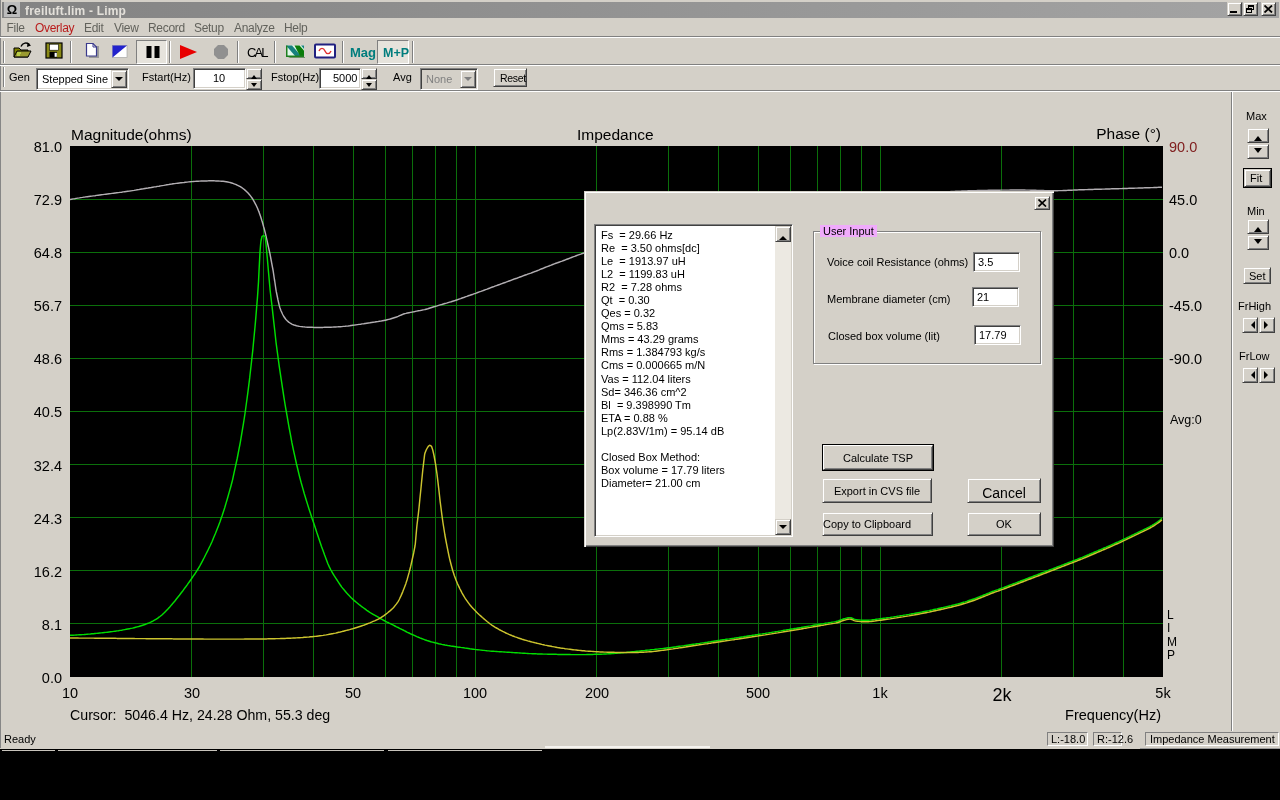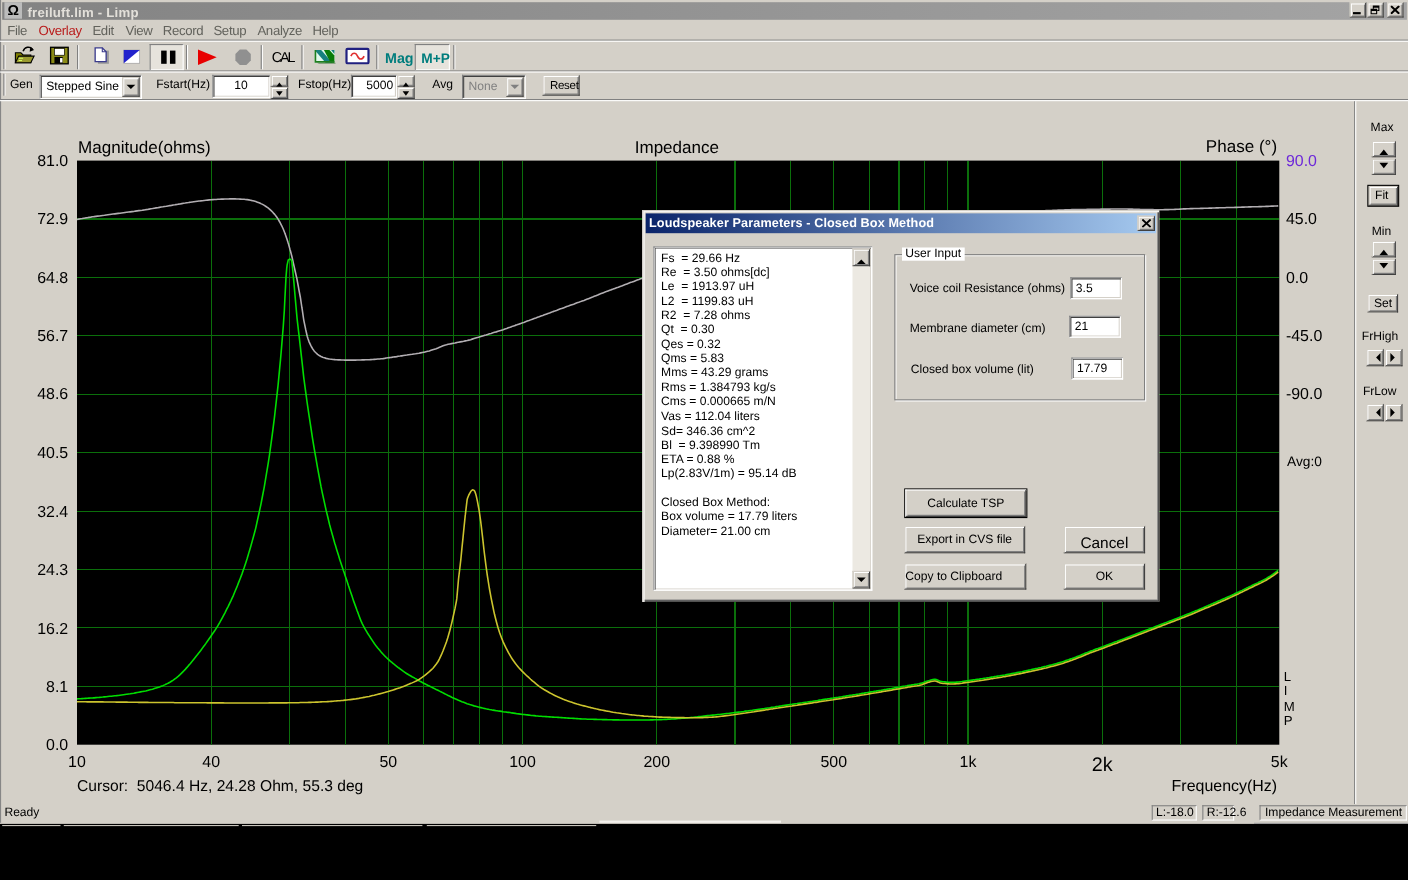--- a/index.html
+++ b/index.html
@@ -190,27 +190,27 @@
 <div class="abs" style="left:62px;top:192px;font-size:14.5px;color:#000;transform:translateX(-100%)">72.9</div>
 <div class="abs" style="left:62px;top:245px;font-size:14.5px;color:#000;transform:translateX(-100%)">64.8</div>
 <div class="abs" style="left:62px;top:298px;font-size:14.5px;color:#000;transform:translateX(-100%)">56.7</div>
 <div class="abs" style="left:62px;top:351px;font-size:14.5px;color:#000;transform:translateX(-100%)">48.6</div>
 <div class="abs" style="left:62px;top:404px;font-size:14.5px;color:#000;transform:translateX(-100%)">40.5</div>
 <div class="abs" style="left:62px;top:458px;font-size:14.5px;color:#000;transform:translateX(-100%)">32.4</div>
 <div class="abs" style="left:62px;top:511px;font-size:14.5px;color:#000;transform:translateX(-100%)">24.3</div>
 <div class="abs" style="left:62px;top:564px;font-size:14.5px;color:#000;transform:translateX(-100%)">16.2</div>
 <div class="abs" style="left:62px;top:617px;font-size:14.5px;color:#000;transform:translateX(-100%)">8.1</div>
 <div class="abs" style="left:62px;top:670px;font-size:14.5px;color:#000;transform:translateX(-100%)">0.0</div>
-<div class="abs" style="left:1169px;top:139px;font-size:14.5px;color:#6d28d9">90.0</div>
+<div class="abs" style="left:1169px;top:139px;font-size:14.5px;color:#7f1d1d">90.0</div>
 <div class="abs" style="left:1169px;top:192px;font-size:14.5px;color:#000">45.0</div>
 <div class="abs" style="left:1169px;top:245px;font-size:14.5px;color:#000">0.0</div>
 <div class="abs" style="left:1169px;top:298px;font-size:14.5px;color:#000">-45.0</div>
 <div class="abs" style="left:1169px;top:351px;font-size:14.5px;color:#000">-90.0</div>
 <div class="abs" style="left:70px;top:685px;font-size:14.5px;color:#000;transform:translateX(-50%)">10</div>
-<div class="abs" style="left:192px;top:685px;font-size:14.5px;color:#000;transform:translateX(-50%)">40</div>
+<div class="abs" style="left:192px;top:685px;font-size:14.5px;color:#000;transform:translateX(-50%)">30</div>
 <div class="abs" style="left:353px;top:685px;font-size:14.5px;color:#000;transform:translateX(-50%)">50</div>
 <div class="abs" style="left:475px;top:685px;font-size:14.5px;color:#000;transform:translateX(-50%)">100</div>
 <div class="abs" style="left:597px;top:685px;font-size:14.5px;color:#000;transform:translateX(-50%)">200</div>
 <div class="abs" style="left:758px;top:685px;font-size:14.5px;color:#000;transform:translateX(-50%)">500</div>
 <div class="abs" style="left:880px;top:685px;font-size:14.5px;color:#000;transform:translateX(-50%)">1k</div>
 <div class="abs" style="left:1002px;top:685px;font-size:18px;color:#000;transform:translateX(-50%)">2k</div>
 <div class="abs" style="left:1163px;top:685px;font-size:14.5px;color:#000;transform:translateX(-50%)">5k</div>
 <div class="abs" style="left:1167px;top:609px;font-size:12px;color:#000;line-height:13.3px">L<br>I<br>M<br>P</div>
 <div class="abs" style="left:1170px;top:413px;font-size:12.5px;color:#000">Avg:0</div>
 <div class="abs" style="left:70px;top:707px;font-size:14.2px;color:#000">Cursor:&nbsp; 5046.4 Hz, 24.28 Ohm, 55.3 deg</div>
@@ -238,24 +238,20 @@
 <div class="abs raised2" style="left:1259px;top:317px;width:16px;height:16px"></div>
 <div class="abs" style="left:1264px;top:321px;width:0;height:0;border:4px solid transparent;border-left:4px solid #000"></div>
 <div class="lbl" style="left:1239px;top:350px">FrLow</div>
 <div class="abs raised2" style="left:1242px;top:367px;width:16px;height:16px"></div>
 <div class="abs" style="left:1247px;top:371px;width:0;height:0;border:4px solid transparent;border-right:4px solid #000"></div>
 <div class="abs raised2" style="left:1259px;top:367px;width:16px;height:16px"></div>
 <div class="abs" style="left:1264px;top:371px;width:0;height:0;border:4px solid transparent;border-left:4px solid #000"></div>
 
 <div class="abs" id="dialog" style="left:584px;top:191px;width:470px;height:356px;background:#d4d0c8;
  box-shadow:inset 1px 1px 0 #d4d0c8, inset 2px 2px 0 #ffffff, inset -1px -1px 0 #404040, inset -2px -2px 0 #808080">
- <div class="abs" style="left:3px;top:3px;right:3px;height:18px;
-  background:linear-gradient(90deg,#0a246a,#a6caf0)">
-  <div class="abs" style="left:3px;top:2.5px;font-size:11.5px;font-weight:bold;color:#fff;letter-spacing:.1px">Loudspeaker Parameters - Closed Box Method</div>
- </div>
  <div class="abs raised2" style="left:450px;top:5px;width:16px;height:14px"></div>
  <svg class="abs" style="left:454px;top:8px" width="9" height="8" viewBox="0 0 9 8">
       <path d="M0.5 0.5 L8 7.5 M8 0.5 L0.5 7.5" stroke="#000" stroke-width="1.7"></path>
     </svg>
 
  <div class="abs sunken" style="left:10px;top:33px;width:199px;height:313px"></div>
  <div class="abs" style="left:17px;top:38px;font-size:11px;line-height:13.05px;color:#000;white-space:pre">Fs  = 29.66 Hz
 Re  = 3.50 ohms[dc]
 Le  = 1913.97 uH
 L2  = 1199.83 uH
@@ -277,21 +273,21 @@
 Diameter= 21.00 cm</div>
 
  <div class="abs" style="left:191px;top:35px;width:16px;height:309px;background:#ece9e2"></div>
  <div class="abs raised2" style="left:191px;top:35px;width:16px;height:16px"></div>
  <div class="abs" style="left:195px;top:41px;width:0;height:0;border:4px solid transparent;border-bottom:4px solid #000"></div>
  <div class="abs raised2" style="left:191px;top:328px;width:16px;height:16px"></div>
  <div class="abs" style="left:195px;top:334px;width:0;height:0;border:4px solid transparent;border-top:4px solid #000"></div>
 
  <div class="abs" style="left:229px;top:40px;width:228px;height:133px;border:1px solid #808080;
   box-shadow:1px 1px 0 #ffffff, inset 1px 1px 0 #ffffff"></div>
- <div class="abs" style="left:236px;top:34px;font-size:11px;background:#ffffff;padding:0 3px">User Input</div>
+ <div class="abs" style="left:236px;top:34px;font-size:11px;background:#f0abfc;padding:0 3px">User Input</div>
  <div class="lbl" style="left:243px;top:65px">Voice coil Resistance (ohms)</div>
  <div class="abs sunken" style="left:389px;top:61px;width:47px;height:20px"></div>
  <div class="lbl" style="left:394px;top:65px">3.5</div>
  <div class="lbl" style="left:243px;top:102px">Membrane diameter (cm)</div>
  <div class="abs sunken" style="left:388px;top:96px;width:47px;height:20px"></div>
  <div class="lbl" style="left:393px;top:100px">21</div>
  <div class="lbl" style="left:244px;top:139px">Closed box volume (lit)</div>
  <div class="abs sunken" style="left:390px;top:134px;width:47px;height:20px"></div>
  <div class="lbl" style="left:395px;top:138px">17.79</div>
 

